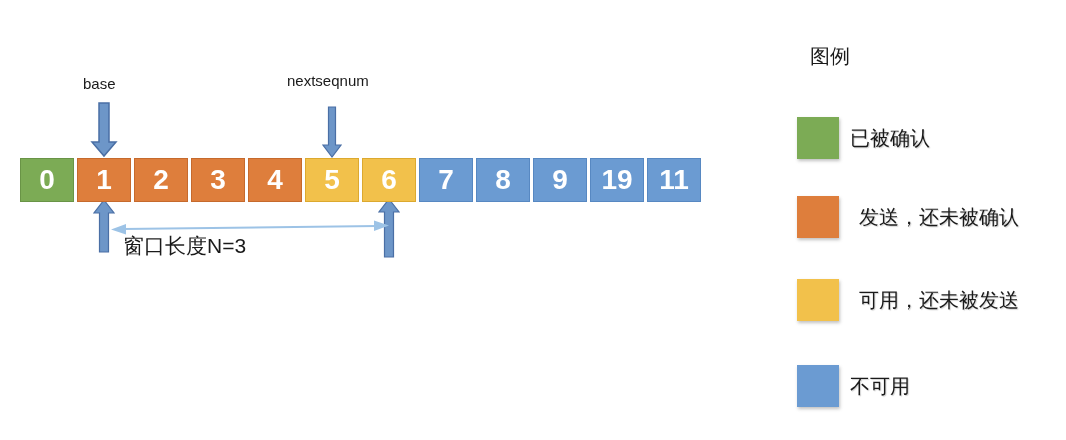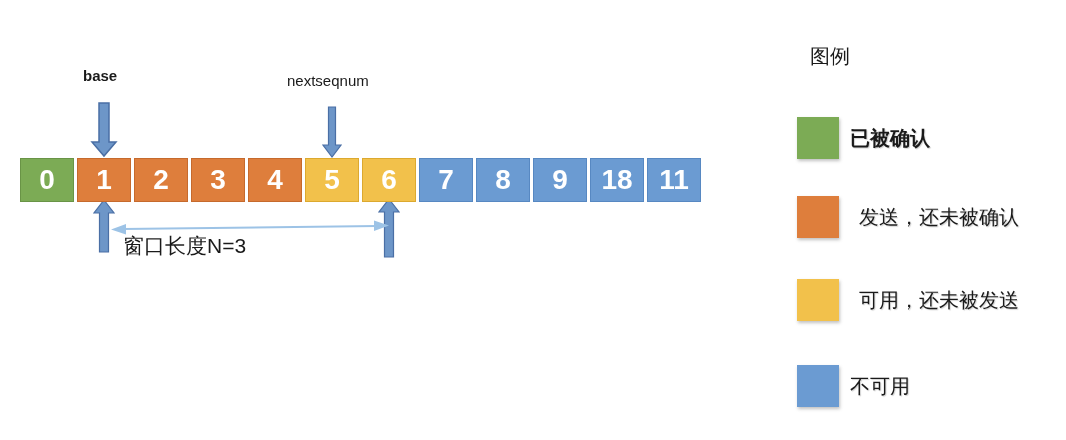--- a/index.html
+++ b/index.html
@@ -13,30 +13,30 @@
     width:54px;height:44px;box-sizing:border-box;border:1.5px solid transparent;
     display:flex;align-items:center;justify-content:center;
     color:#ffffff;font-weight:bold;font-size:28px;line-height:1;
   }
   .cell[data-state="acked"]   {background:#7cab55;border-color:#699446;}
   .cell[data-state="sent"]    {background:#de7e3c;border-color:#c66a2d;}
   .cell[data-state="usable"]  {background:#f2c14b;border-color:#dca92f;}
   .cell[data-state="unusable"]{background:#6b9bd2;border-color:#5788c2;}
   
   .lbl{position:absolute;color:#1a1a1a;white-space:nowrap;}
-  #base-label{left:83px;top:67px;font-size:15px;font-weight:bold;}
+  #base-label{left:83px;top:75px;font-size:15px;}
   #nextseqnum-label{left:287px;top:72px;font-size:15px;}
   #window-label{left:123px;top:232px;font-size:21px;}
   
   #arrows{position:absolute;left:0;top:0;width:1066px;height:440px;}
   
   .legend{position:absolute;left:797px;top:7px;width:260px;height:440px;}
   .legend-title{position:absolute;left:13px;top:36px;font-size:20px;color:#1a1a1a;}
   .legend-row{position:absolute;left:0;display:flex;align-items:center;height:42px;}
-  .legend-row.r0{top:110px;font-weight:bold;}
+  .legend-row.r0{top:110px;}
   .legend-row.r1{top:189px;}
   .legend-row.r2{top:272px;justify-content:flex-end;}
   .legend-row.r3{top:358px;}
   .swatch{width:42px;height:42px;display:inline-block;box-shadow:1px 2px 3px rgba(120,120,120,0.45);}
   .swatch[data-state="acked"]   {background:#7cab55;}
   .swatch[data-state="sent"]    {background:#de7e3c;}
   .swatch[data-state="usable"]  {background:#f2c14b;}
   .swatch[data-state="unusable"]{background:#6b9bd2;}
   .legend-label{
     margin-left:11px;font-size:20px;color:#1a1a1a;white-space:nowrap;
@@ -70,21 +70,21 @@
     <div class="cell" data-state="acked">0</div>
     <div class="cell" data-state="sent">1</div>
     <div class="cell" data-state="sent">2</div>
     <div class="cell" data-state="sent">3</div>
     <div class="cell" data-state="sent">4</div>
     <div class="cell" data-state="usable">5</div>
     <div class="cell" data-state="usable">6</div>
     <div class="cell" data-state="unusable">7</div>
     <div class="cell" data-state="unusable">8</div>
     <div class="cell" data-state="unusable">9</div>
-    <div class="cell" data-state="unusable">18</div>
+    <div class="cell" data-state="unusable">19</div>
     <div class="cell" data-state="unusable">11</div>
   </div>
 
   <div class="lbl" id="base-label">base</div>
   <div class="lbl" id="nextseqnum-label">nextseqnum</div>
   <div class="lbl" id="window-label">窗口长度N=3</div>
 
   <div class="legend">
     <div class="legend-title">图例</div>
 

